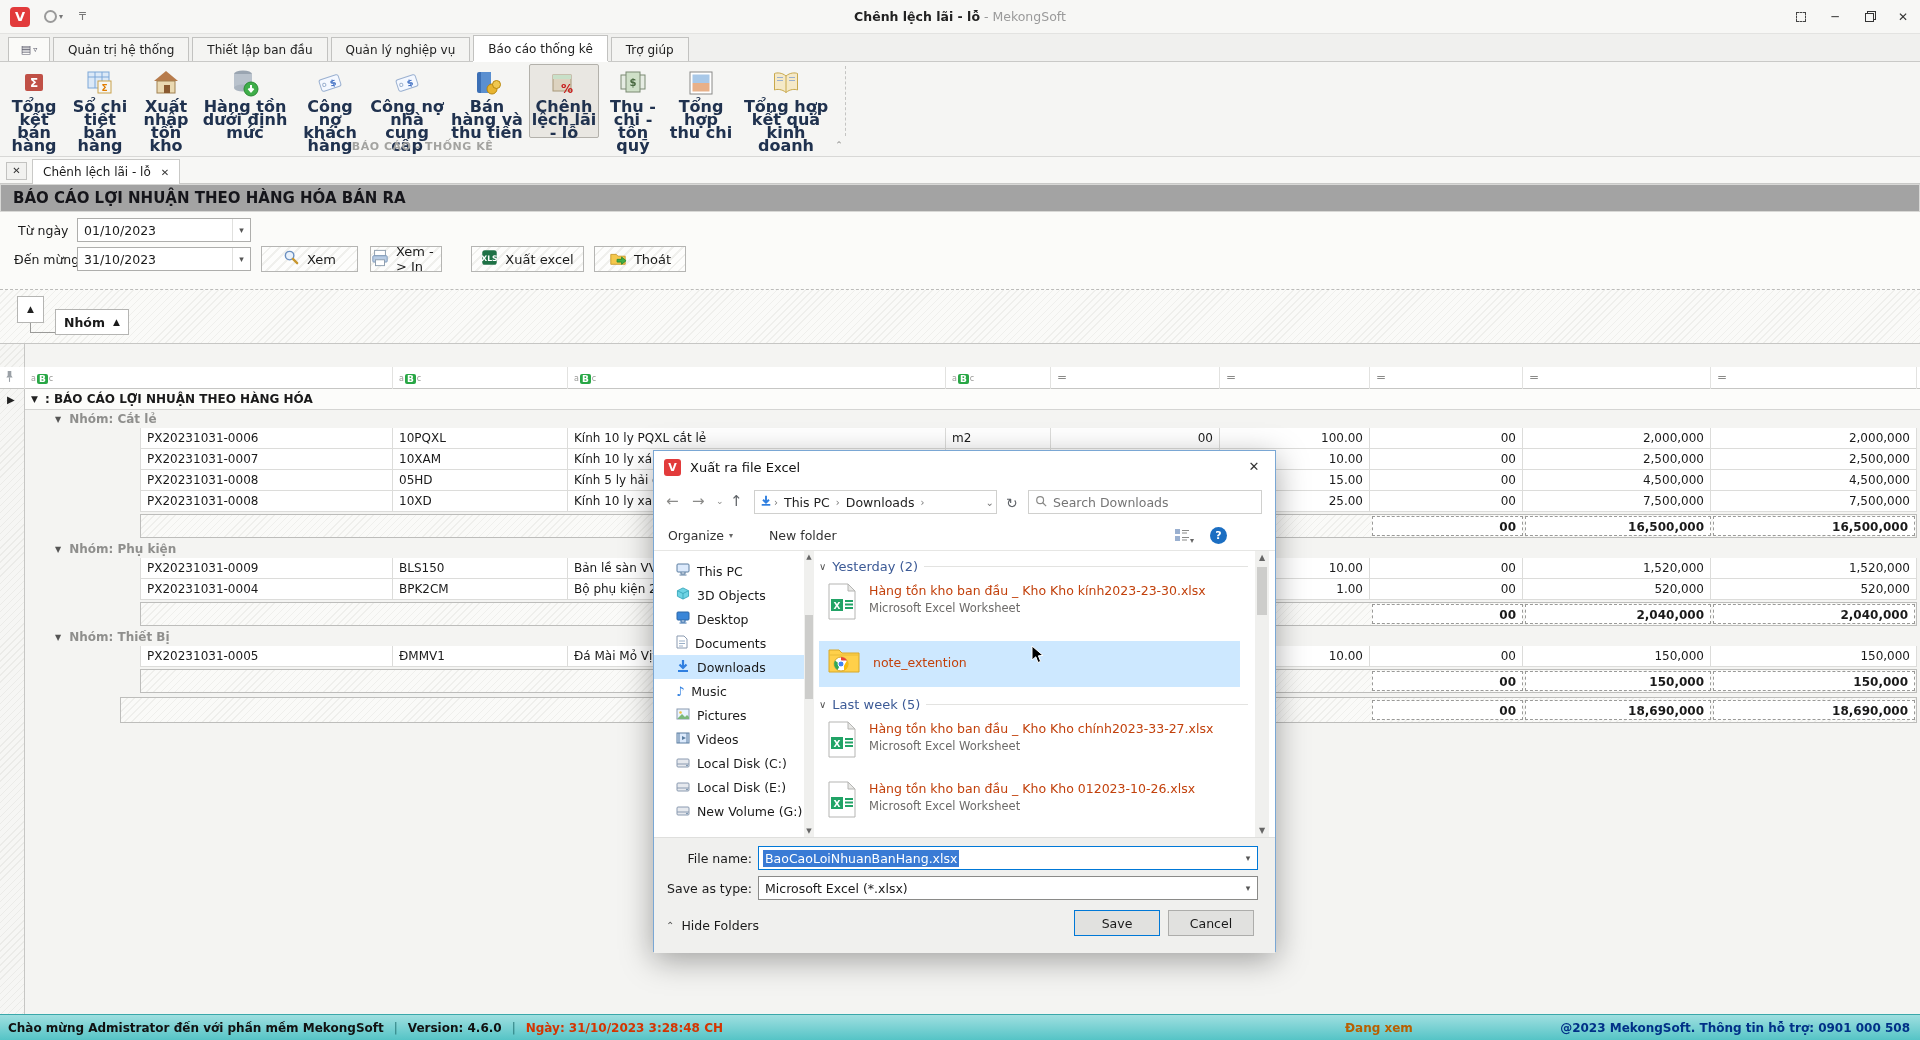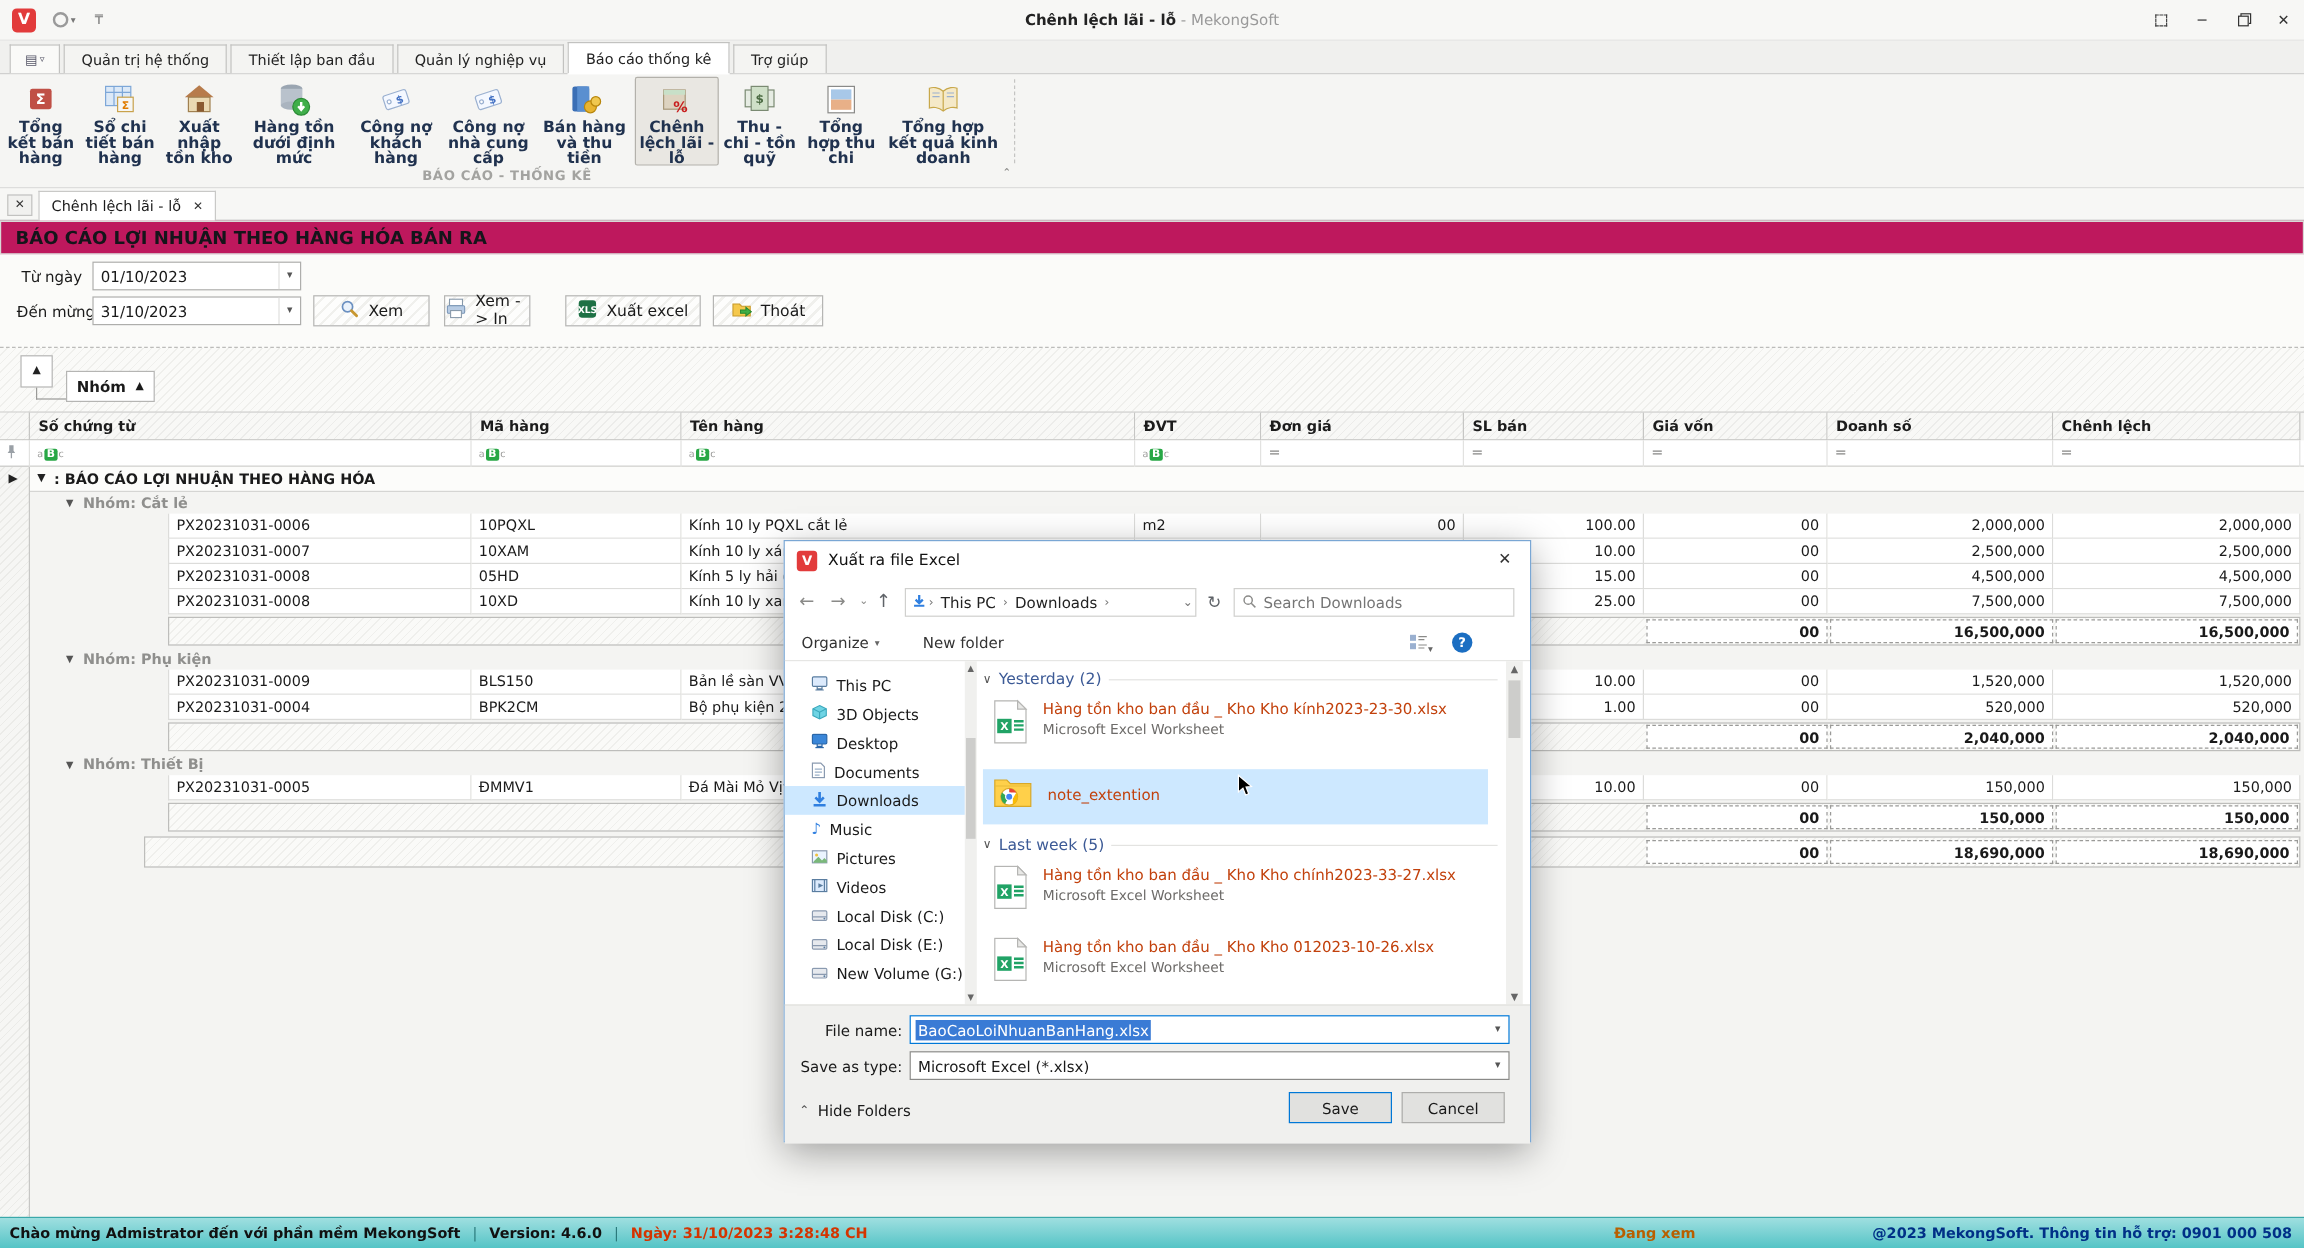--- a/index.html
+++ b/index.html
@@ -26,33 +26,33 @@
   .appmenu-btn { height:24px; width:42px; margin-left:8px; border:1px solid #c2c2c0; border-bottom:none; background:#fafaf8; display:flex; align-items:center; justify-content:center; gap:2px; color:#556; font-size:11px; }
   .mtab { height:24px; padding:0 14px; border:1px solid #c2c2c0; border-bottom:none; margin-left:3px; background:#f4f4f2; display:flex; align-items:center; font-size:12px; color:#222; }
   .mtab.active { background:#fff; font-weight:normal; height:26px; box-shadow:0 2px 0 #fff; }
 
   
   .ribbon { position:absolute; left:0; top:62px; width:1920px; height:95px; background:#f5f5f3; border-bottom:1px solid #d8d8d6; }
   .ribbon-buttons { position:absolute; left:2px; top:2px; height:74px; display:flex; }
   .rbtn { height:74px; display:flex; flex-direction:column; align-items:center; padding-top:3px; margin:0 1px; border:1px solid transparent; }
   .rbtn.pressed { background:#e9e7e2; border:1px solid #b3b1ab; border-radius:2px; }
   .rbtn .ric { width:32px; height:30px; display:flex; align-items:center; justify-content:center; }
-  .rbtn .rlabel { font-size:13px; font-weight:bold; color:#20324f; text-align:center; line-height:13px; margin-top:2px; }
+  .rbtn .rlabel { font-size:16px; font-weight:bold; color:#20324f; text-align:center; line-height:13px; margin-top:2px; }
   .ribbon-sep { position:absolute; left:845px; top:4px; height:70px; border-left:1px dashed #c4c4c2; }
   .ribbon-caption { position:absolute; left:0; top:78px; width:845px; text-align:center; font-size:11px; font-weight:bold; color:#a3a3a0; letter-spacing:.5px; }
   .ribbon-expand { position:absolute; left:832px; top:78px; width:14px; height:13px; color:#8a8a88; font-size:9px; text-align:center; }
 
   
   .tabstrip { position:absolute; left:0; top:157px; width:1920px; height:27px; background:#f7f7f5; border-bottom:1px solid #c9c9c7; }
   .closeall { position:absolute; left:6px; top:5px; width:21px; height:18px; border:1px solid #c2c2c0; background:#f1f1ef; color:#333; font-size:10px; text-align:center; line-height:16px; }
   .doctab { position:absolute; left:32px; top:2px; height:25px; padding:0 10px; background:#fff; border:1px solid #c9c9c7; border-bottom:none; display:flex; align-items:center; gap:10px; font-size:12px; }
   .doctab .x { font-size:10px; color:#333; font-weight:bold; }
 
   
-  .titleband { position:absolute; left:0; top:184px; width:1920px; height:28px; background:#be185d; border:1px solid #d8d8d6; display:flex; align-items:center; }
+  .titleband { position:absolute; left:0; top:184px; width:1920px; height:28px; background:#a3a3a3; border:1px solid #d8d8d6; display:flex; align-items:center; }
   .titleband .t { margin-left:12px; font-size:15px; font-weight:bold; color:#15151a; }
 
   
   .filterpanel { position:absolute; left:0; top:212px; width:1920px; height:78px; background:#fbfbf9; border-bottom:1px dashed #bcbcba; }
   .flabel { position:absolute; font-size:12.5px; color:#1a1a1a; }
   .combo { position:absolute; height:24px; background:#fff; border:1px solid #aeaeac; display:flex; align-items:center; }
   .combo .val { flex:1; padding-left:6px; font-size:12.5px; }
   .combo .dd { width:18px; height:100%; display:flex; align-items:center; justify-content:center; color:#555; font-size:9px; border-left:1px solid #e0e0de; }
   .radiobox { position:absolute; left:261px; top:214px; width:323px; height:29px; border:1px solid #c2c2c0; background:#fdfdfb; display:flex; align-items:center; padding-left:8px; gap:14px; }
   .radio { display:flex; align-items:center; gap:4px; font-size:12px; }
@@ -392,32 +392,20 @@
   <div class="gp-line"></div>
   <div class="groupchip">
     <span>Nhóm</span>
       <span class="ar">▲</span>
   </div>
 </div>
 
 <div class="gridcanvas">
   <div class="indstrip"></div>
 
-  <div class="ghead">
-    <div class="hcell" style="left:0;width:25px"></div>
-    <div class="hcell x1h">Số chứng từ</div>
-    <div class="hcell x2">Mã hàng</div>
-    <div class="hcell x3">Tên hàng</div>
-    <div class="hcell x4">ĐVT</div>
-    <div class="hcell x5">Đơn giá</div>
-    <div class="hcell x6">SL bán</div>
-    <div class="hcell x7">Giá vốn</div>
-    <div class="hcell x8">Doanh số</div>
-    <div class="hcell x9">Chênh lệch</div>
-  </div>
 
   <div class="frow">
     <div class="fcell" style="left:0;width:25px;padding-left:2px"><svg class="pinic" width="9" height="13" viewBox="0 0 10 14">
           <path d="M3 1h4v5l1.5 2h-7L3 6z" fill="#9aa0a6"></path>
           <line x1="5" y1="8" x2="5" y2="13" stroke="#9aa0a6" stroke-width="1.2"></line>
         </svg></div>
     <div class="fcell x1h"><span class="abcic">a<b>B</b>c</span></div>
     <div class="fcell x2"><span class="abcic">a<b>B</b>c</span></div>
     <div class="fcell x3"><span class="abcic">a<b>B</b>c</span></div>
     <div class="fcell x4"><span class="abcic">a<b>B</b>c</span></div>

